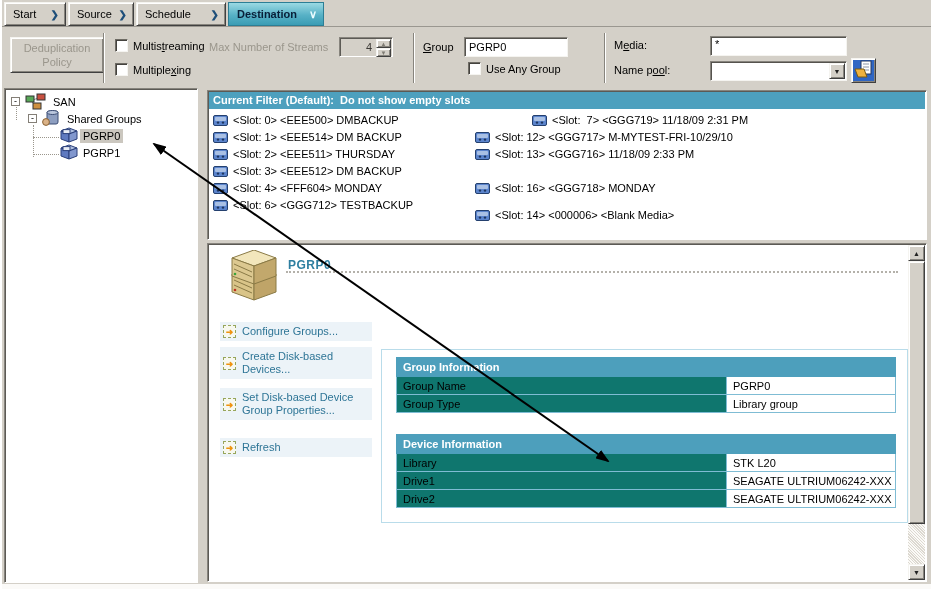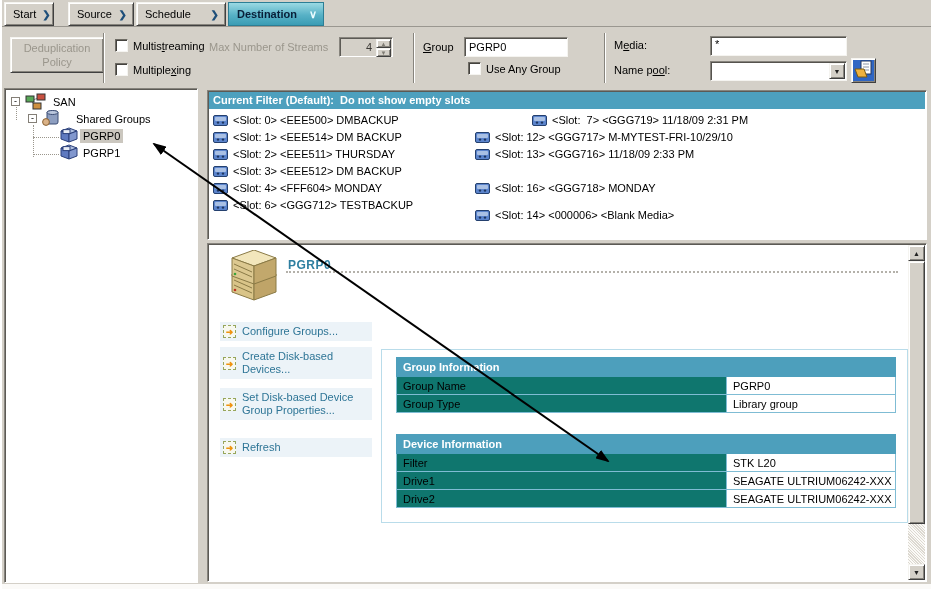--- a/index.html
+++ b/index.html
@@ -76,21 +76,21 @@
 
   #bottom-strip { position:absolute; left:0; top:584px; width:931px; height:5px; background:#fbfaf8; }
 
   #annotation-arrow { position:absolute; left:0; top:0; width:931px; height:589px; pointer-events:none; z-index:40; }
 </style>
 </head>
 <body>
 
 <div id="app">
 
-  <div class="tab inactive" style="left:2px; width:50px;">
+  <div class="tab inactive" style="left:2px; width:62px;">
     <span class="tab-label">Start</span>
     <span class="tab-chevron" style="margin-left:auto">❯</span>
   </div>
   <div class="tab inactive" style="left:66px; width:66px;">
     <span class="tab-label">Source</span>
     <span class="tab-chevron" style="margin-left:auto">❯</span>
   </div>
   <div class="tab inactive" style="left:134px; width:90px;">
     <span class="tab-label">Schedule</span>
     <span class="tab-chevron" style="margin-left:auto">❯</span>
@@ -169,21 +169,21 @@
       <rect x="8" y="10" width="8" height="6" fill="#cf9040" stroke="#333"></rect>
     </svg>
     <span class="tree-label" style="left:45px; top:6px;">SAN</span>
 
     <span class="tree-box" style="left:23px; top:25px;">-</span>
     <svg class="abs" style="left:37px; top:20px;" width="19" height="18" viewBox="0 0 19 18">
       <rect x="5" y="2" width="11" height="13" rx="2" fill="#8d9ec0" stroke="#3a4c74"></rect>
       <ellipse cx="10.5" cy="3.5" rx="5.5" ry="2" fill="#b9c6dd" stroke="#3a4c74"></ellipse>
       <circle cx="4" cy="13" r="3.4" fill="#dab287" stroke="#8a6233"></circle>
     </svg>
-    <span class="tree-label" style="left:68px; top:23px;">Shared Groups</span>
+    <span class="tree-label" style="left:59px; top:23px;">Shared Groups</span>
 
     <svg class="abs" style="left:54px; top:38px;" width="20" height="16" viewBox="0 0 20 16">
       <polygon points="2,4 10,1 18,4 10,7" fill="#aebfe0" stroke="#2a3f7a"></polygon>
       <polygon points="2,4 10,7 10,15 2,12" fill="#5f7ac0" stroke="#2a3f7a"></polygon>
       <polygon points="10,7 18,4 18,12 10,15" fill="#8197ce" stroke="#2a3f7a"></polygon>
       <rect x="4" y="2.6" width="7" height="4" fill="#e8edf6" stroke="#2a3f7a"></rect>
     </svg>
     <span class="tree-label selected" style="left:75px; top:40px;">PGRP0</span>
 
     <svg class="abs" style="left:54px; top:55px;" width="20" height="16" viewBox="0 0 20 16">
@@ -353,21 +353,21 @@
         </tr>
       </tbody>
         </table>
 
       <table class="info-table" style="top:84px;">
         <tbody>
             <tr>
               <th colspan="2">Device Information</th>
             </tr>
         <tr>
-          <td class="lbl">Filter</td>
+          <td class="lbl">Library</td>
           <td class="val">STK L20</td>
         </tr>
         <tr>
           <td class="lbl">Drive1</td>
           <td class="val">SEAGATE ULTRIUM06242-XXX</td>
         </tr>
         <tr>
           <td class="lbl">Drive2</td>
           <td class="val">SEAGATE ULTRIUM06242-XXX</td>
         </tr>

